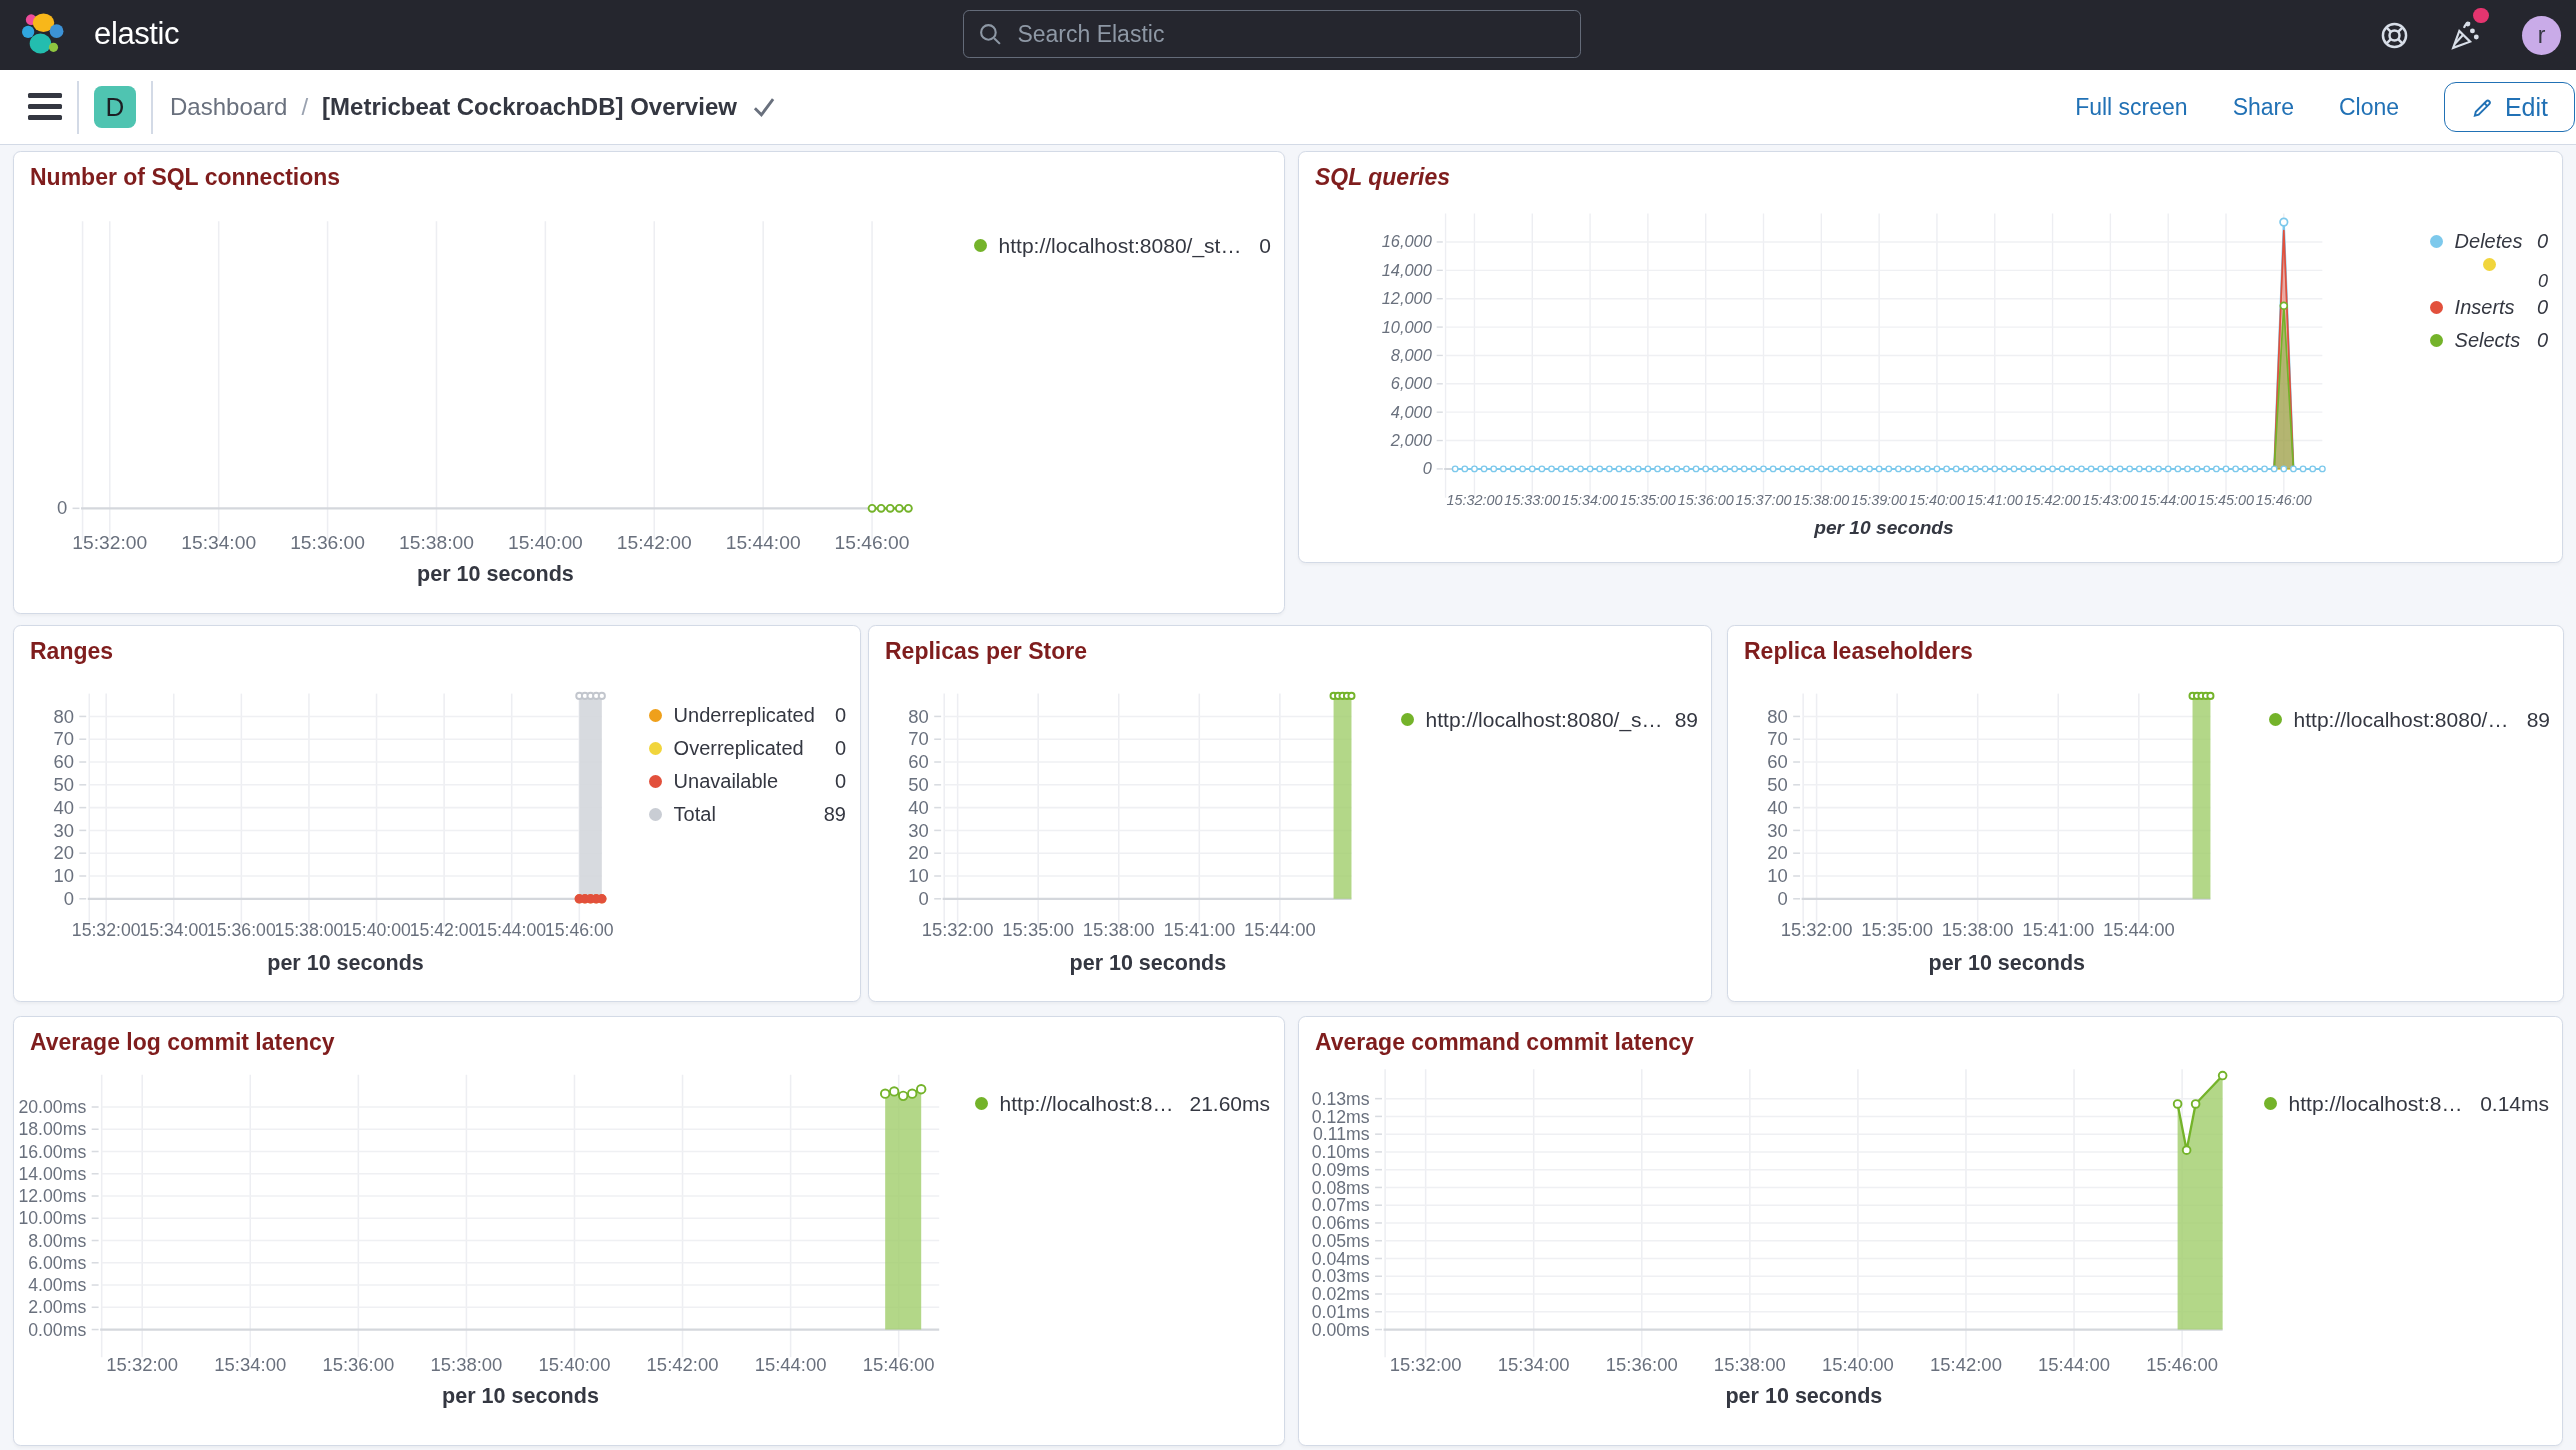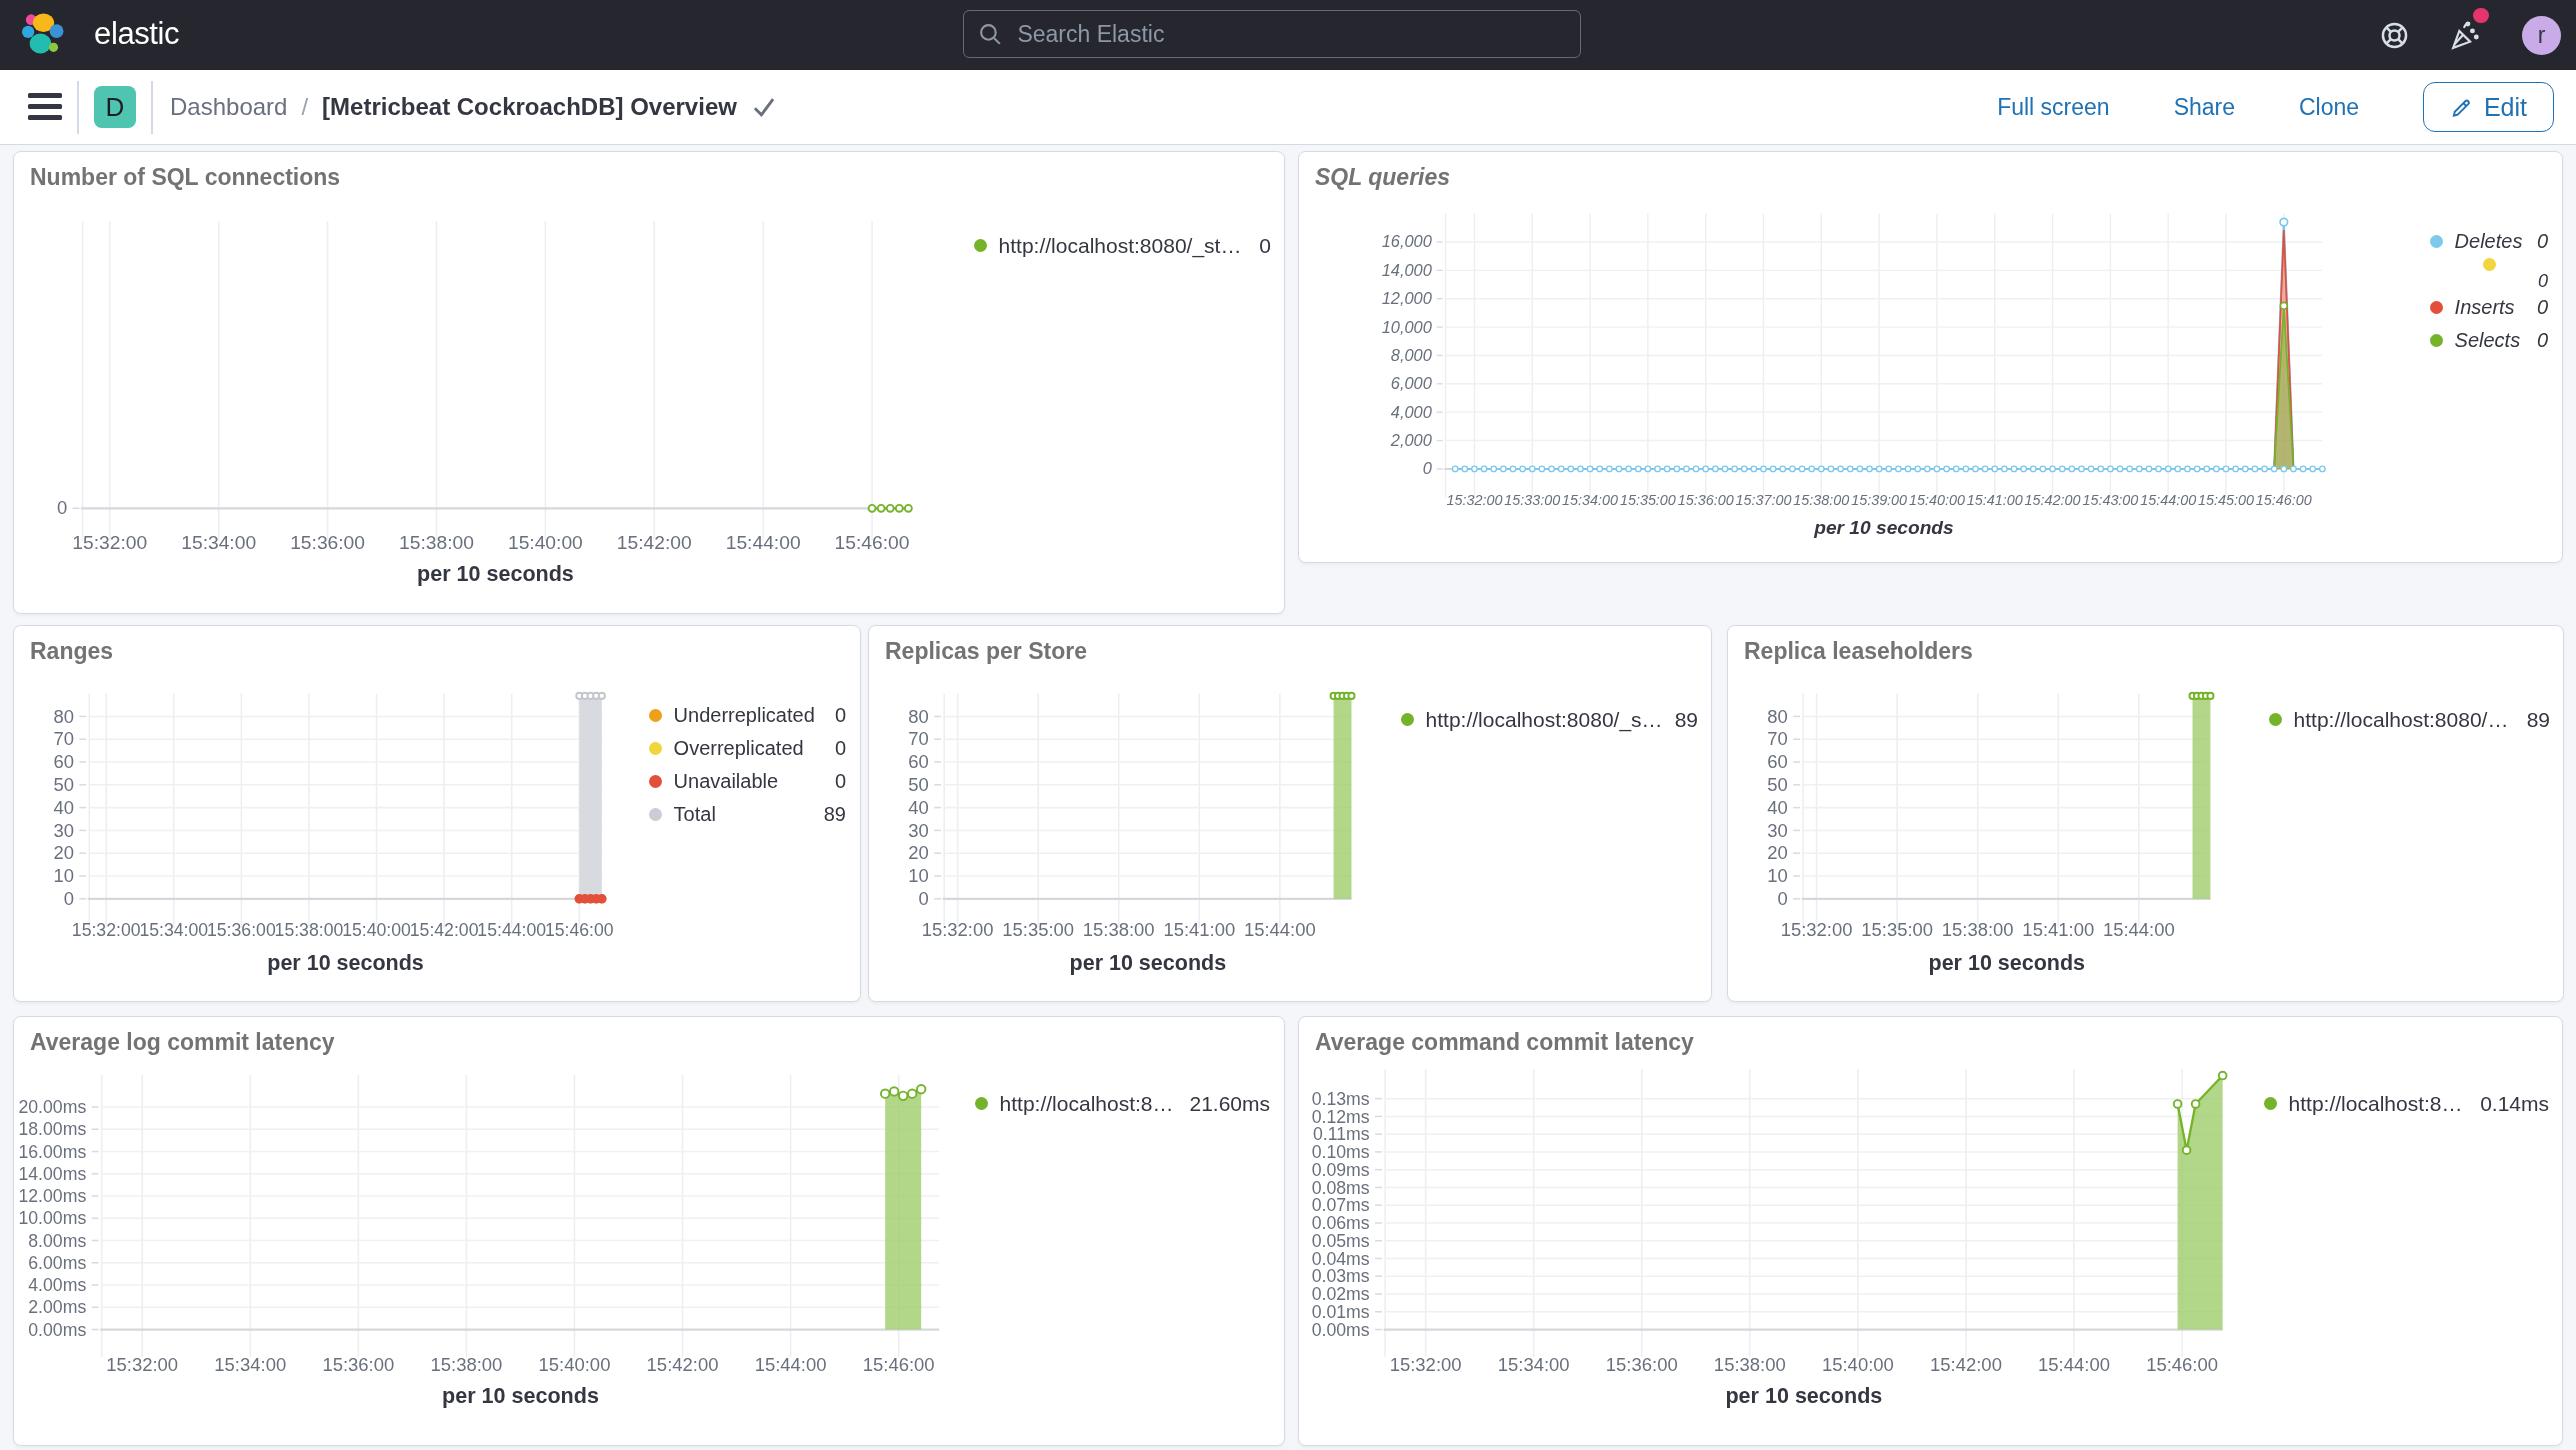--- a/index.html
+++ b/index.html
@@ -36,33 +36,33 @@
   .hamburger i{display:block;height:4.6px;background:#343741;border-radius:1.5px;}
   .tb-divider{position:absolute;top:10.8px;width:1.5px;height:53px;background:#D3DAE6;}
   .app-badge{
     position:absolute;left:94px;top:16px;width:42px;height:42px;border-radius:7.7px;background:#4FC4B1;
     color:#1C1E23;font-size:26px;display:flex;align-items:center;justify-content:center;cursor:pointer;
   }
   .breadcrumb{position:absolute;left:170px;top:0;height:74px;display:flex;align-items:center;gap:14px;}
   .crumb-root{color:#69707D;font-size:24px;cursor:pointer;}
   .crumb-sep{color:#9AA2B0;font-size:24px;}
   .crumb-current{color:#343741;font-size:24px;font-weight:600;}
-  .toolbar-actions{position:absolute;right:22px;top:0;height:74px;display:flex;align-items:center;gap:64px;}
+  .toolbar-actions{position:absolute;right:1px;top:0;height:74px;display:flex;align-items:center;gap:45px;}
   .tb-link{color:#2171B5;font-size:23px;cursor:pointer;white-space:nowrap;}
   .edit-btn{
     display:flex;align-items:center;gap:10.8px;border:1.5px solid #2171B5;border-radius:12px;
     color:#2171B5;font-size:25px;padding:9.3px 26px;cursor:pointer;background:#fff;
   }
   
   .panel{
     position:absolute;background:#FFFFFF;border:1.5px solid #D3DAE6;border-radius:7.7px;
     box-shadow:0 1.5px 3.1px rgba(0,0,0,0.04);box-sizing:border-box;
   }
   .panel-title{
-    position:absolute;left:16px;top:11.6px;margin:0;font-size:23px;font-weight:700;color:#737373;
+    position:absolute;left:16px;top:11.6px;margin:0;font-size:23px;font-weight:700;color:#7f1d1d;
   }
   .chart-svg{position:absolute;left:0;top:0;width:100%;height:100%;}
   .legend{position:absolute;display:flex;flex-direction:column;}
   .legend-row{display:flex;align-items:center;cursor:pointer;}
   .legend-dot{width:13px;height:13px;border-radius:50%;flex:0 0 auto;}
   .legend-label{margin-left:11.6px;color:#343741;white-space:nowrap;overflow:hidden;text-overflow:ellipsis;}
   .legend-value{margin-left:auto;padding-left:7.7px;color:#343741;white-space:nowrap;}
 </style>
 </head>
 <body>

